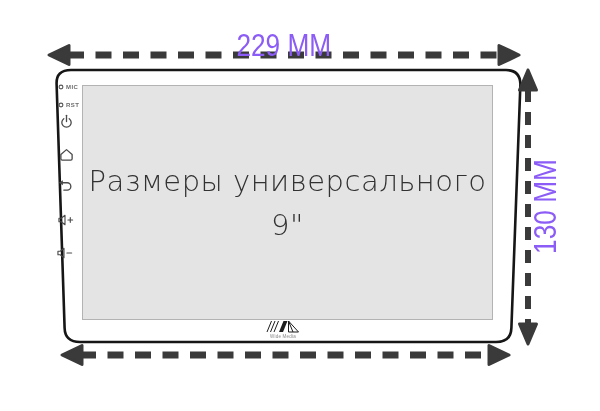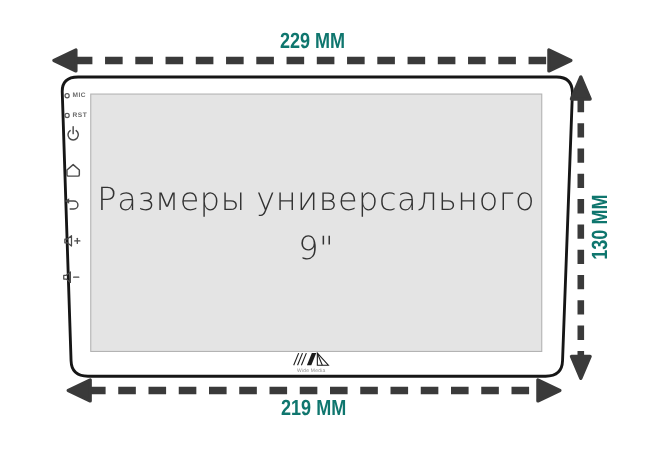--- a/index.html
+++ b/index.html
@@ -2,21 +2,21 @@
 <html><head>
 <meta charset="utf-8">
 <style>
   html,body{margin:0;padding:0;background:#fff;}
   .canvas{
     position:relative;width:600px;height:411px;background:#ffffff;overflow:hidden;
     font-family:"Liberation Sans","DejaVu Sans",sans-serif;
   }
   .lineart{position:absolute;left:0;top:0;}
   .dim-label{
-    position:absolute;color:#0f766e;font-weight:bold;font-size:20px;
+    position:absolute;color:#8b5cf6;font-weight:normal;font-size:32px;
     text-align:center;white-space:nowrap;
   }
   .dim-label .cond{display:inline-block;transform:scaleX(0.82);transform-origin:center;}
   .dim-top{left:50px;top:27px;width:468px;}
   .dim-bottom{left:62px;top:360px;width:447px;}
   .dim-right{
     left:546px;top:206px;width:0;height:0;display:flex;align-items:center;justify-content:center;
   }
   .dim-right .rot{
     display:inline-block;white-space:nowrap;
@@ -64,23 +64,20 @@
 
     <g fill="#3a3a3a" stroke="#3a3a3a">
       <line x1="528" y1="89" x2="528" y2="326" fill="none" stroke-width="6" stroke-dasharray="13 10"></line>
       <polygon points="528,70 519.5,90 536.5,90" stroke-width="3" stroke-linejoin="round"></polygon>
       <polygon points="528,344 519.5,324 536.5,324" stroke-width="3" stroke-linejoin="round"></polygon>
     </g>
   </svg>
 
   <div class="dim-label dim-top">
     <span class="cond">229 MM</span>
-  </div>
-  <div class="dim-label dim-bottom">
-    <span class="cond">219 MM</span>
   </div>
   <div class="dim-label dim-right">
     <span class="rot">130 MM</span>
   </div>
 
   <div class="screen-caption">
     <div>Размеры универсального 9"</div>
   </div>
 
   <div class="bezel-row" style="left:58px;top:84px;">

